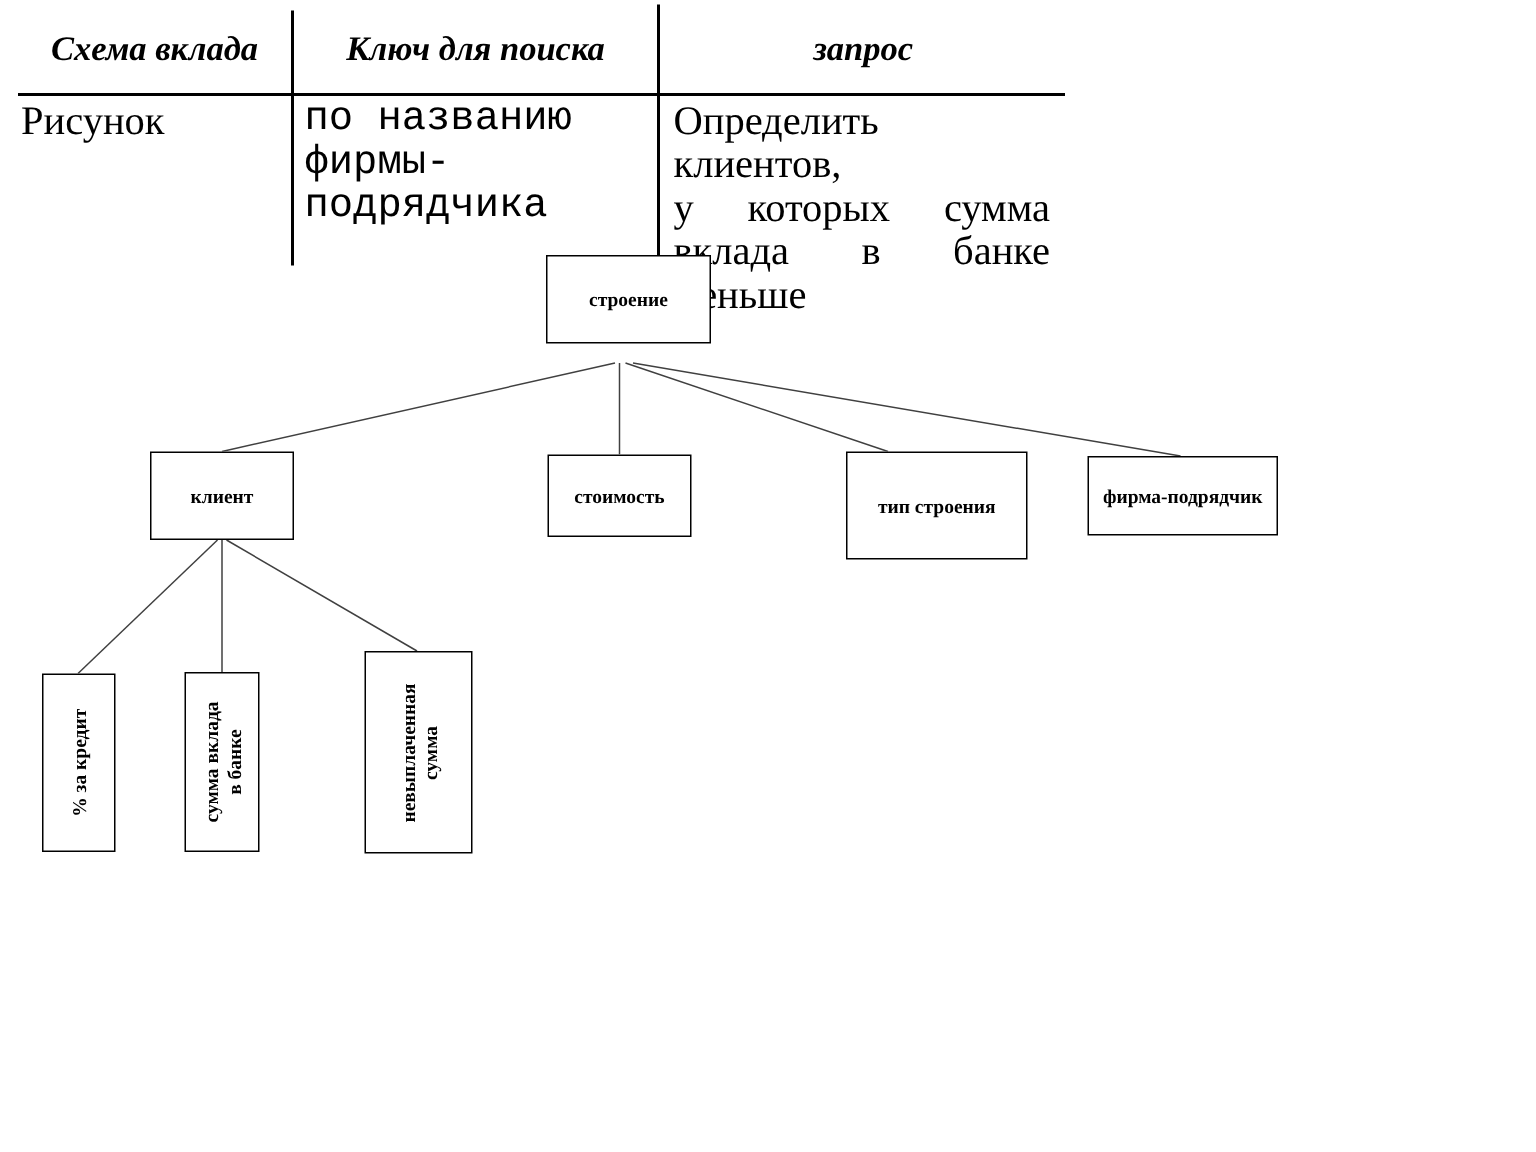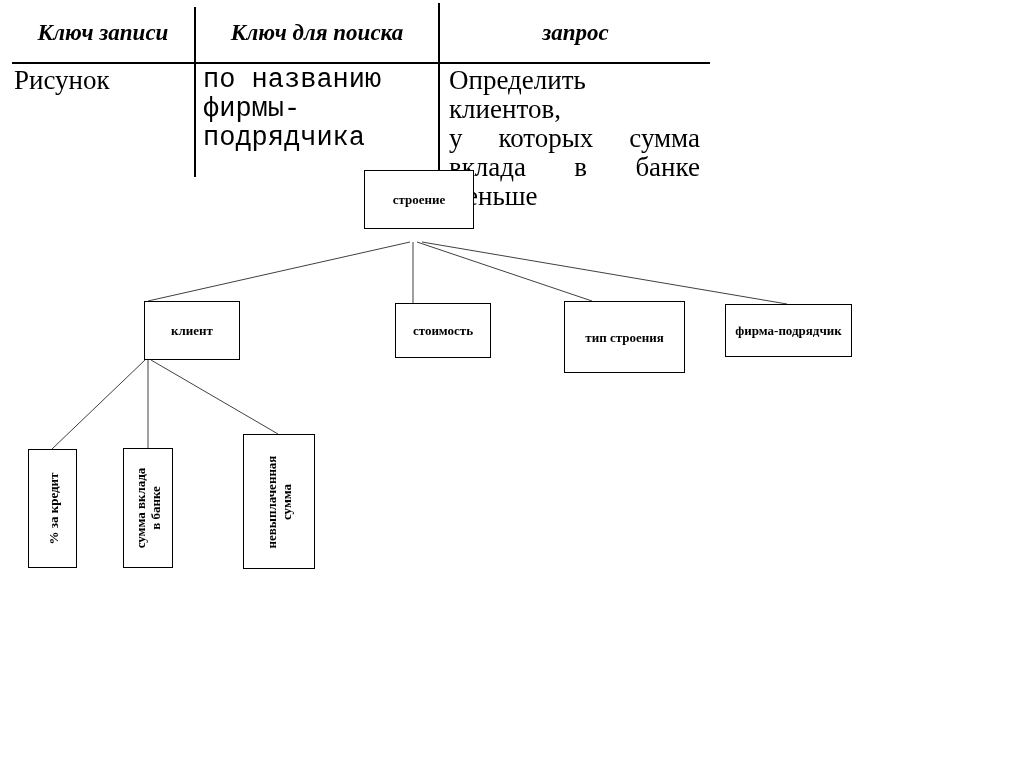--- a/index.html
+++ b/index.html
@@ -35,40 +35,40 @@
   
   #connectors{position:absolute;left:0;top:0;width:1024px;height:768px;}
   .node{
     position:absolute;
     border:1px solid #000000;background:#ffffff;
     display:flex;align-items:center;justify-content:center;
     font-size:13px;font-weight:bold;text-align:center;line-height:15px;
     box-sizing:border-box;
   }
   #node-root{left:364px;top:170px;width:110px;height:59px;}
-  #node-client{left:100px;top:301px;width:96px;height:59px;margin-left:44px;}
-  #node-cost{left:365px;top:303px;width:96px;height:55px;margin-left:30px;}
+  #node-client{left:100px;top:301px;width:96px;height:59px;}
+  #node-cost{left:365px;top:303px;width:96px;height:55px;}
   #node-type{left:564px;top:301px;width:121px;height:72px;}
   #node-firm{left:725px;top:304px;width:127px;height:53px;}
 
   #leaf-credit{left:28px;top:449px;width:49px;height:119px;}
   #leaf-deposit{left:123px;top:448px;width:50px;height:120px;}
   #leaf-unpaid{left:243px;top:434px;width:72px;height:135px;}
   .rot{flex:none;transform:rotate(-90deg);text-align:center;white-space:nowrap;}
 </style>
 </head>
 <body>
 
 <div id="canvas">
 
   <div class="rule" id="vline1"></div>
   <div class="rule" id="vline2"></div>
   <div class="rule" id="hline"></div>
 
-  <div class="th" id="th1">Ключ записи</div>
+  <div class="th" id="th1">Схема вклада</div>
   <div class="th" id="th3">запрос</div>
   <div class="th" id="th2">Ключ для поиска</div>
 
   <div class="cell" id="cell1">Рисунок</div>
   <div class="cell" id="cell2">
     <div>по названию</div>
     <div>фирмы-подрядчика</div>
   </div>
   <div class="cell" id="cell3">
     <div class="just">Определить клиентов,</div>

